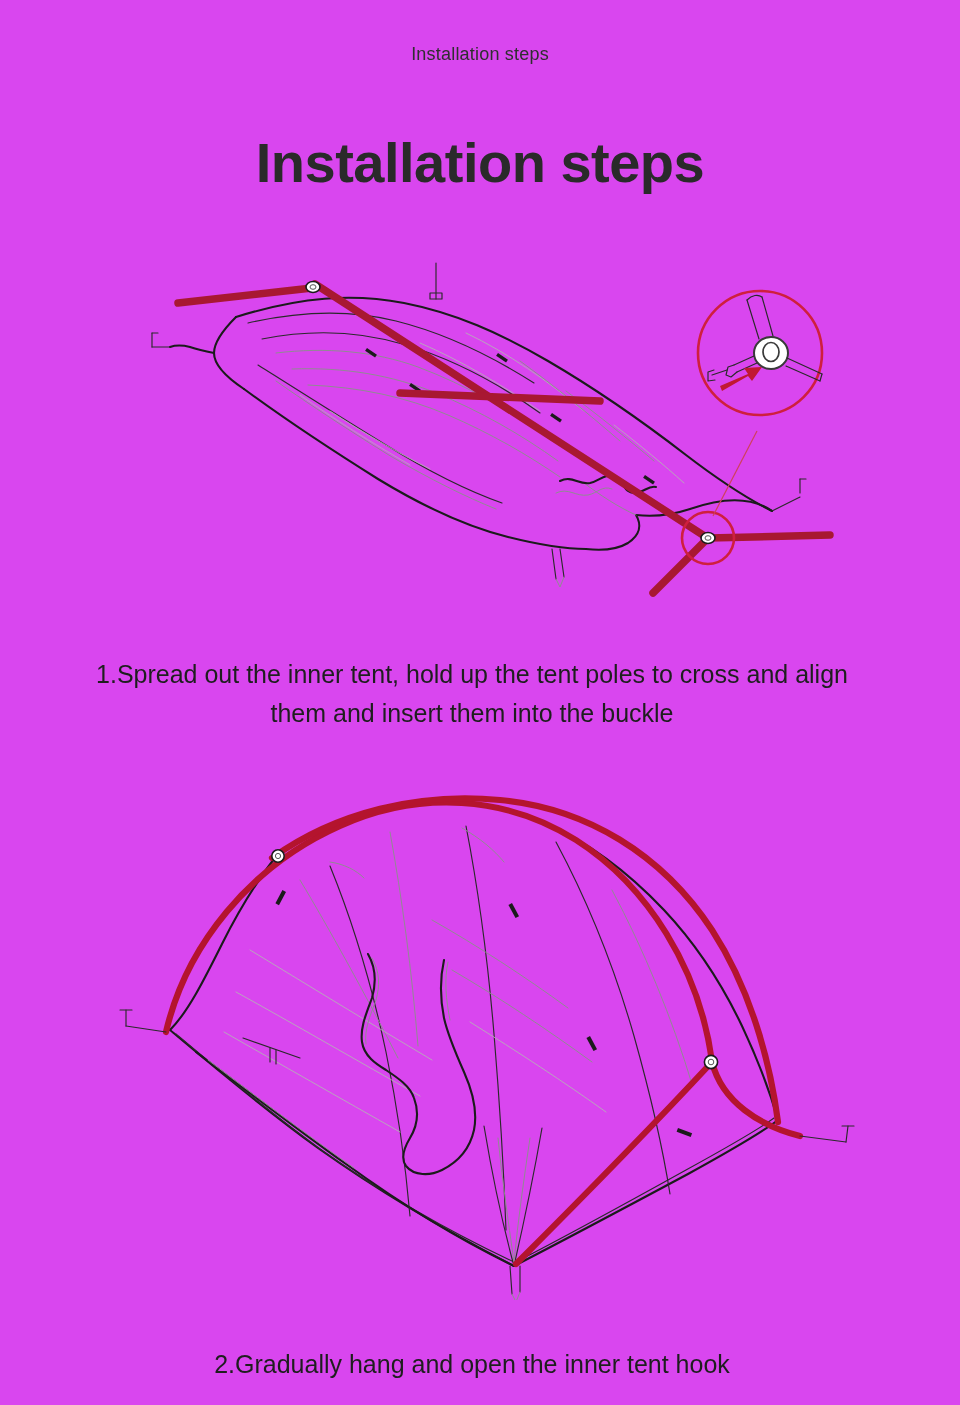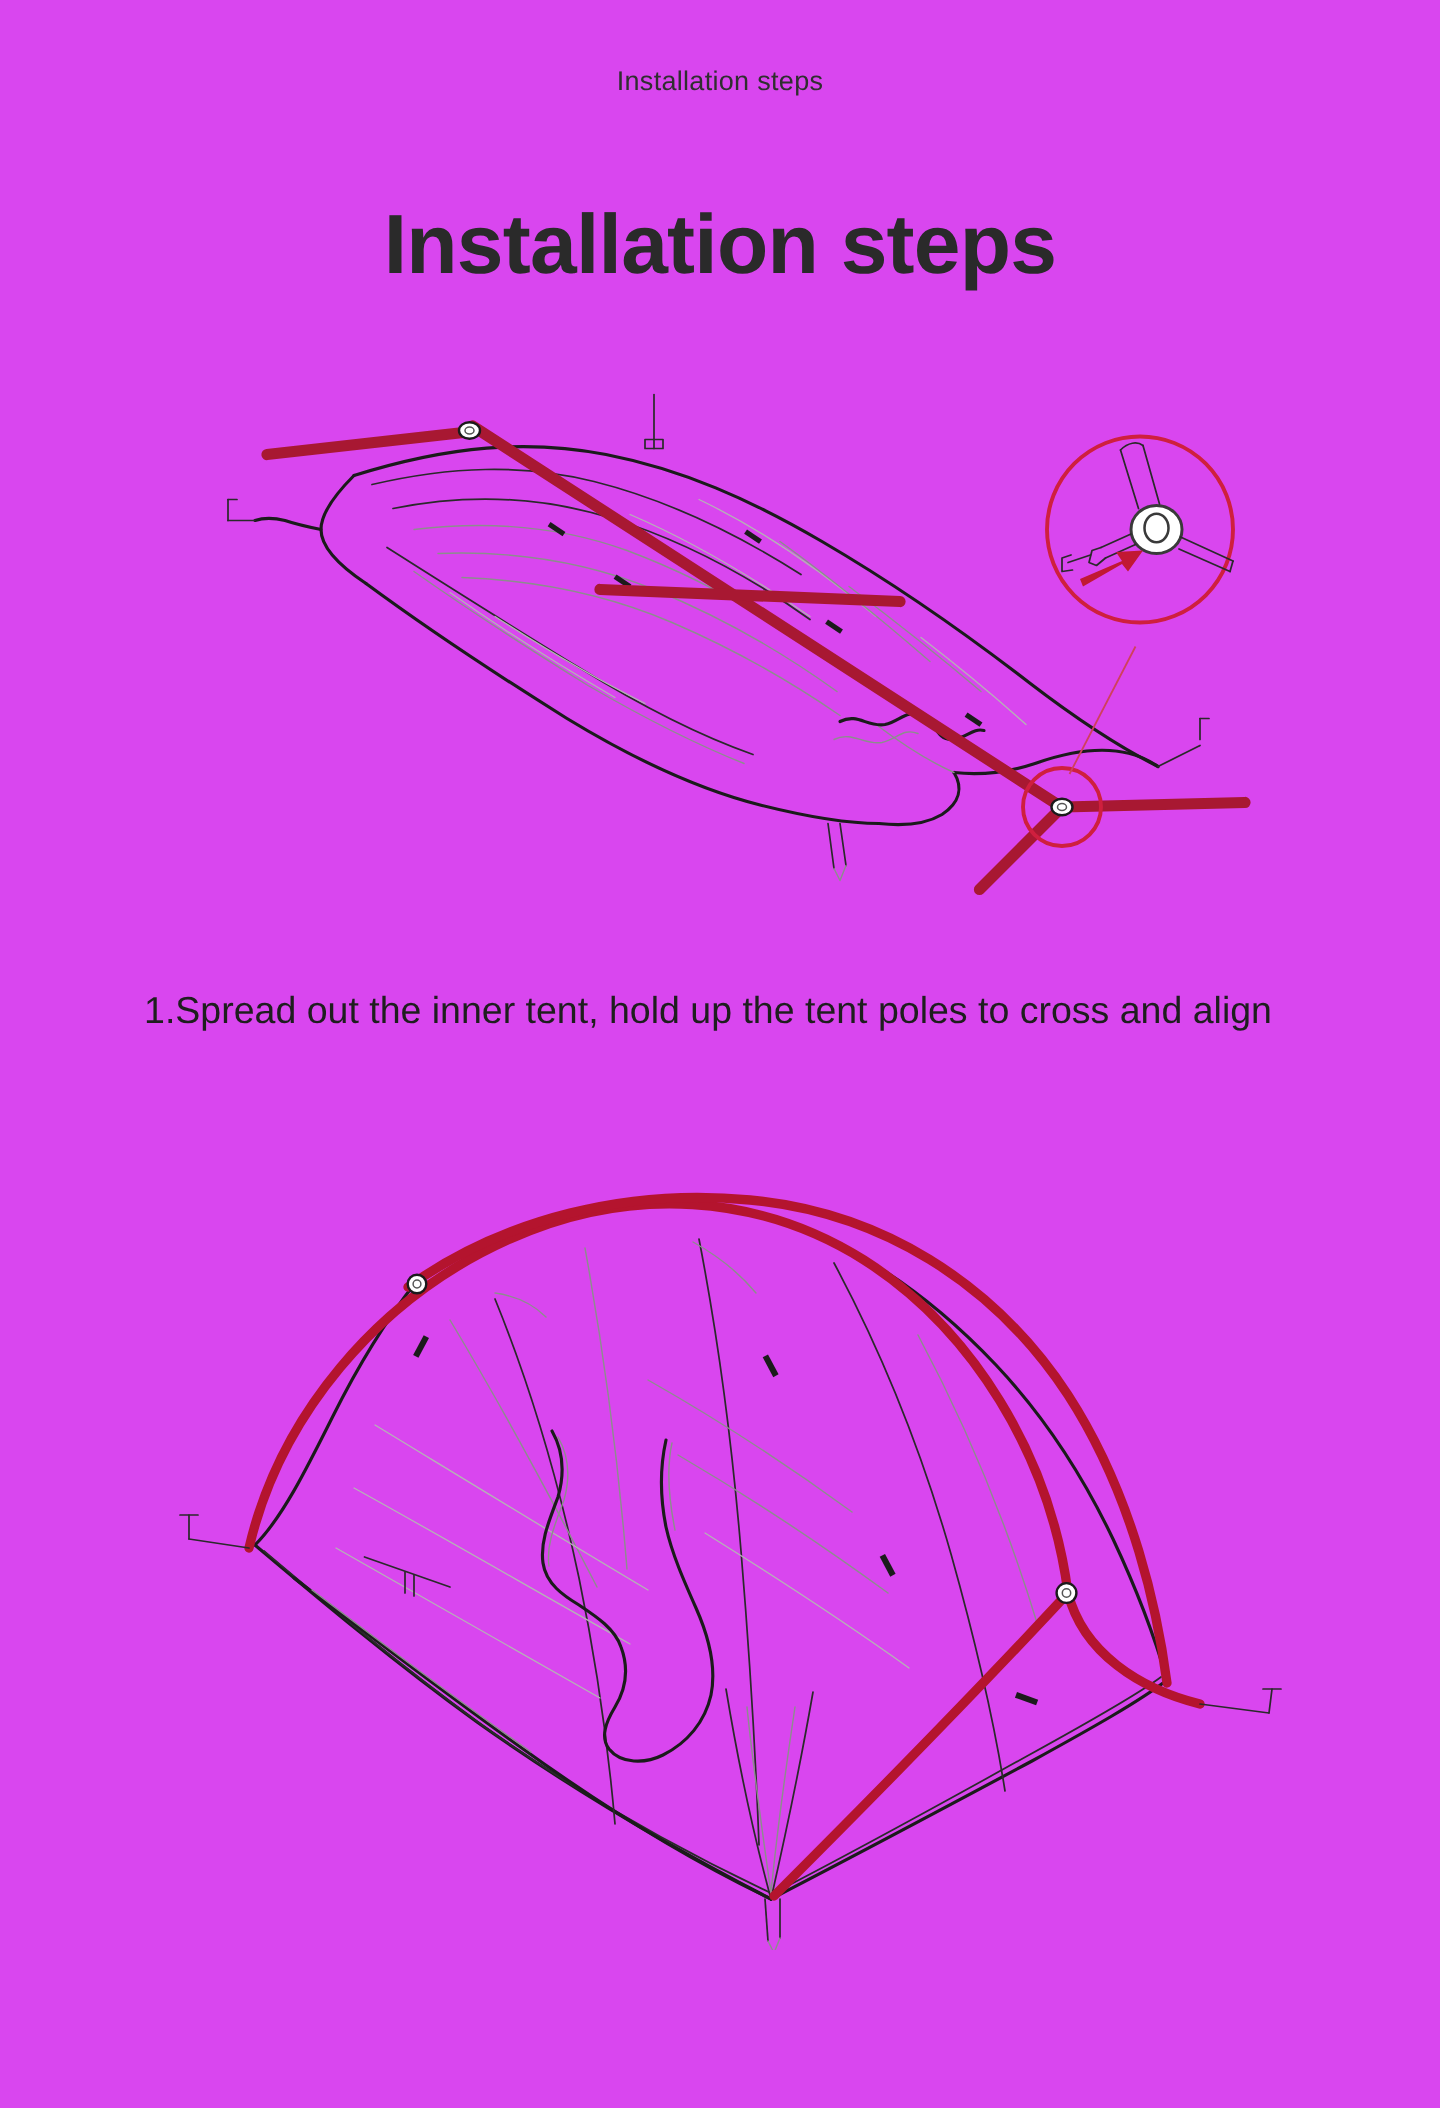--- a/index.html
+++ b/index.html
@@ -206,20 +206,21 @@
         <g>
           <path class="arrow-red" d="M720,151 L748,139 L744,133 L762,132 L752,146 L748,141 L722,156 Z"></path>
         </g>
       </g>
 
     </svg>
   </div>
 
   <div class="caption" id="caption-1">
     <div>1.Spread out the inner tent, hold up the tent poles to cross and align</div>
+    <div>them and insert them into the buckle</div>
   </div>
 
   <div class="figure-block" id="figure-2">
     <svg class="figure-svg" viewBox="0 0 960 530" preserveAspectRatio="xMidYMid meet">
 
       <g>
 
         <path class="ink" d="M277,85 C318,58 366,40 414,34 C462,28 506,36 546,54"></path>
         <path class="ink" d="M546,54 C588,72 628,102 664,140 C696,174 722,214 742,256
                              C758,290 770,322 778,350"></path>
@@ -317,14 +318,17 @@
       </g>
       <g>
         <path class="ink-thin" d="M510,496 L512,524"></path>
         <path class="ink-thin" d="M520,496 L520,522"></path>
         <path class="ink-faint" d="M512,524 L516,532 L520,522"></path>
       </g>
 
     </svg>
   </div>
 
+  <div class="caption" id="caption-2">
+    <div>2.Gradually hang and open the inner tent hook</div>
+  </div>
 
 </div>
 
 </body></html>

